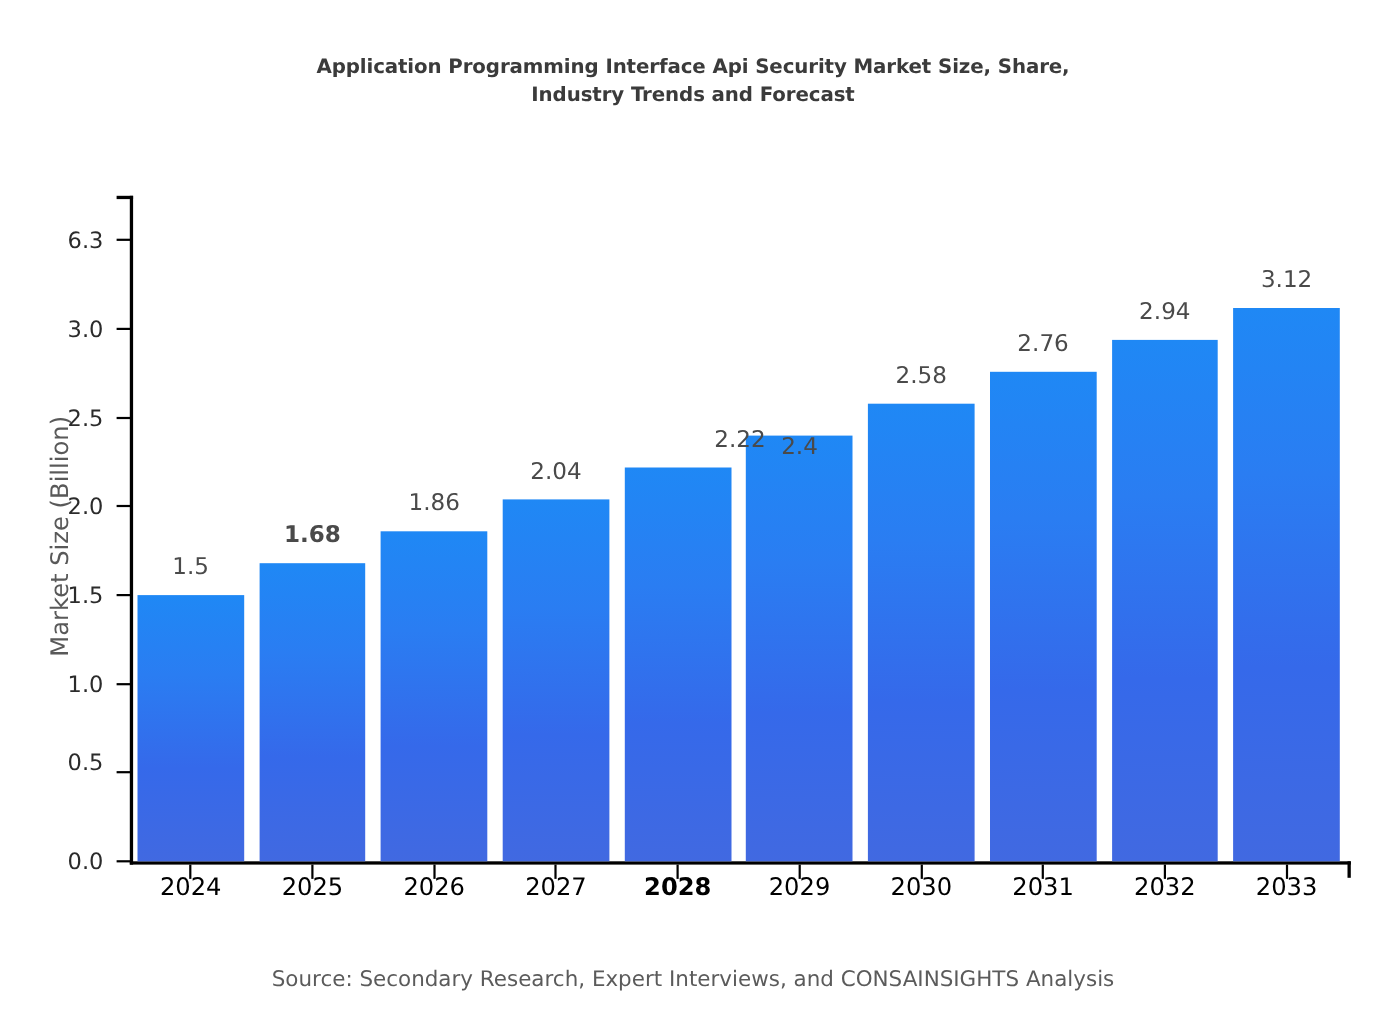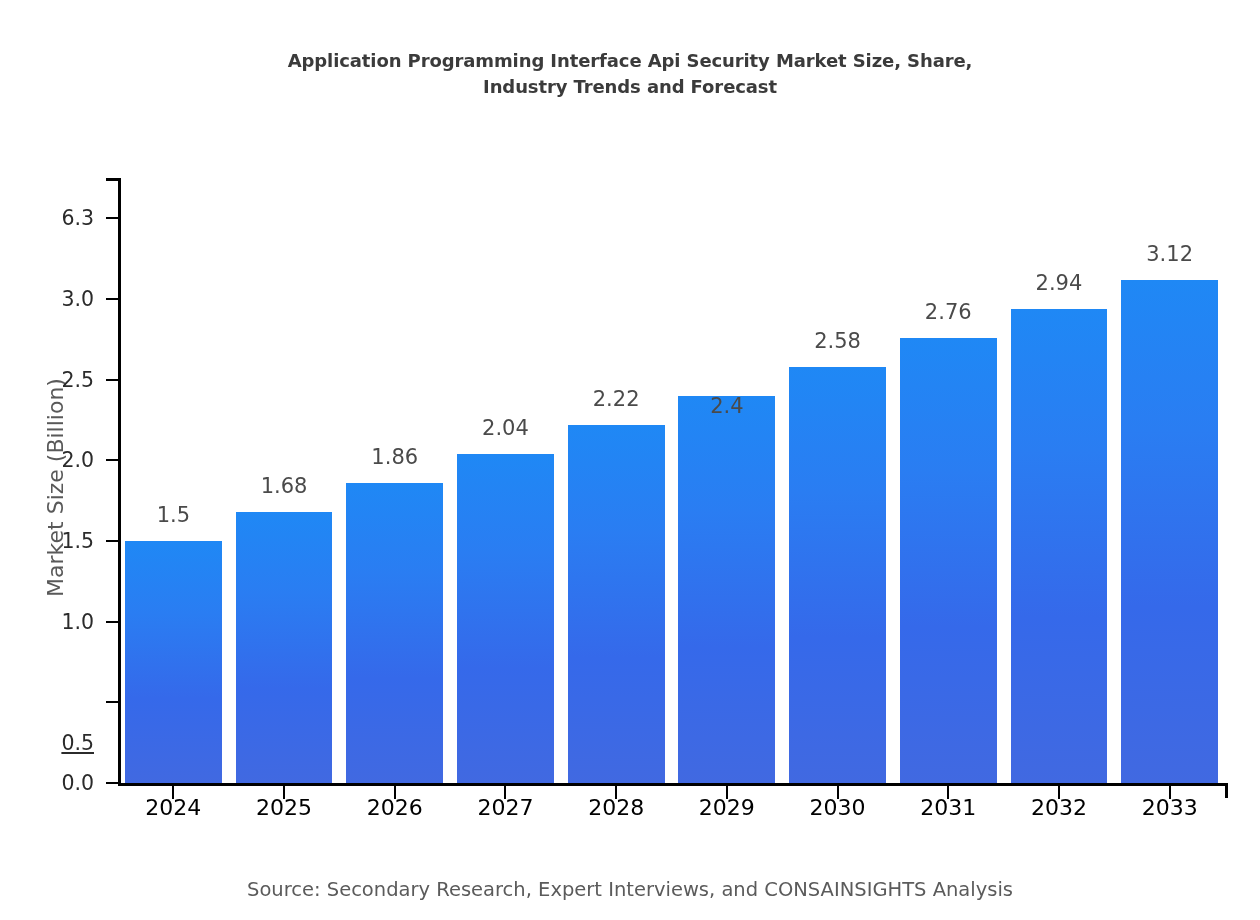--- a/index.html
+++ b/index.html
@@ -169,21 +169,21 @@
   <div id="x-axis-spine"></div>
   <div id="y-axis-cap"></div>
   <div id="x-axis-cap"></div>
 
   <div id="y-axis-title">Market Size (Billion)</div>
 
   <div id="y-ticks">
       <div class="y-tick-mark" style="top: 782px;"></div>
       <div class="y-tick-label" style="top: 783px;">0.0</div>
       <div class="y-tick-mark" style="top: 701.333px;"></div>
-      <div class="y-tick-label" style="top: 743px; text-decoration: underline;">0.5</div>
+      <div class="y-tick-label" style="top: 693px;">0.5</div>
       <div class="y-tick-mark" style="top: 620.667px;"></div>
       <div class="y-tick-label" style="top: 621.667px;">1.0</div>
       <div class="y-tick-mark" style="top: 540px;"></div>
       <div class="y-tick-label" style="top: 541px;">1.5</div>
       <div class="y-tick-mark" style="top: 459.333px;"></div>
       <div class="y-tick-label" style="top: 460.333px;">2.0</div>
       <div class="y-tick-mark" style="top: 378.667px;"></div>
       <div class="y-tick-label" style="top: 379.667px;">2.5</div>
       <div class="y-tick-mark" style="top: 298px;"></div>
       <div class="y-tick-label" style="top: 299px;">3.0</div>
@@ -193,21 +193,21 @@
   <div id="x-ticks">
       <div class="x-tick-mark" style="left: 172.35px;"></div>
       <div class="x-tick-label" style="left: 93.35px;">2024</div>
       <div class="x-tick-mark" style="left: 283.05px;"></div>
       <div class="x-tick-label" style="left: 204.05px;">2025</div>
       <div class="x-tick-mark" style="left: 393.75px;"></div>
       <div class="x-tick-label" style="left: 314.75px;">2026</div>
       <div class="x-tick-mark" style="left: 504.45px;"></div>
       <div class="x-tick-label" style="left: 425.45px;">2027</div>
       <div class="x-tick-mark" style="left: 615.15px;"></div>
-      <div class="x-tick-label" style="left: 536.15px;">2028</div>
+      <div class="x-tick-label" style="left: 536.15px; font-weight: bold;">2028</div>
       <div class="x-tick-mark" style="left: 725.85px;"></div>
       <div class="x-tick-label" style="left: 646.85px;">2029</div>
       <div class="x-tick-mark" style="left: 836.55px;"></div>
       <div class="x-tick-label" style="left: 757.55px;">2030</div>
       <div class="x-tick-mark" style="left: 947.25px;"></div>
       <div class="x-tick-label" style="left: 868.25px;">2031</div>
       <div class="x-tick-mark" style="left: 1057.95px;"></div>
       <div class="x-tick-label" style="left: 978.95px;">2032</div>
       <div class="x-tick-mark" style="left: 1168.65px;"></div>
       <div class="x-tick-label" style="left: 1089.65px; text-align: center;">2033</div>
@@ -222,22 +222,22 @@
       <div class="bar" title="2029: 2.4" style="left: 560.419px; width: 96.8625px; height: 387.2px;"></div>
       <div class="bar" title="2030: 2.58" style="left: 671.119px; width: 96.8625px; height: 416.24px;"></div>
       <div class="bar" title="2031: 2.76" style="left: 781.819px; width: 96.8625px; height: 445.28px;"></div>
       <div class="bar" title="2032: 2.94" style="left: 892.519px; width: 96.8625px; height: 474.32px;"></div>
       <div class="bar" title="2033: 3.12" style="left: 1003.22px; width: 96.8625px; height: 503.36px;"></div>
     </div>
 
   <div id="source-note">Source: Secondary Research, Expert Interviews, and CONSAINSIGHTS Analysis</div>
 
 <div class="bar-label" style="left: 93.35px; top: 503px;">1.5</div>
-    <div class="bar-label" style="left: 204.05px; top: 473.96px;">1.68</div>
+    <div class="bar-label" style="left: 204.05px; top: 473.96px; font-weight: bold;">1.68</div>
     <div class="bar-label" style="left: 314.75px; top: 444.92px;">1.86</div>
     <div class="bar-label" style="left: 425.45px; top: 415.88px;">2.04</div>
-    <div class="bar-label" style="left: 536.15px; top: 386.84px;">2.22</div>
+    <div class="bar-label" style="left: 536.15px; top: 386.84px; text-align: right;">2.22</div>
     <div class="bar-label" style="left: 646.85px; top: 357.8px; margin-top: 36px;">2.4</div>
     <div class="bar-label" style="left: 757.55px; top: 328.76px;">2.58</div>
     <div class="bar-label" style="left: 868.25px; top: 299.72px;">2.76</div>
     <div class="bar-label" style="left: 978.95px; top: 270.68px;">2.94</div>
     <div class="bar-label" style="left: 1089.65px; top: 241.64px;">3.12</div>
   </div>
 
 </body></html>

